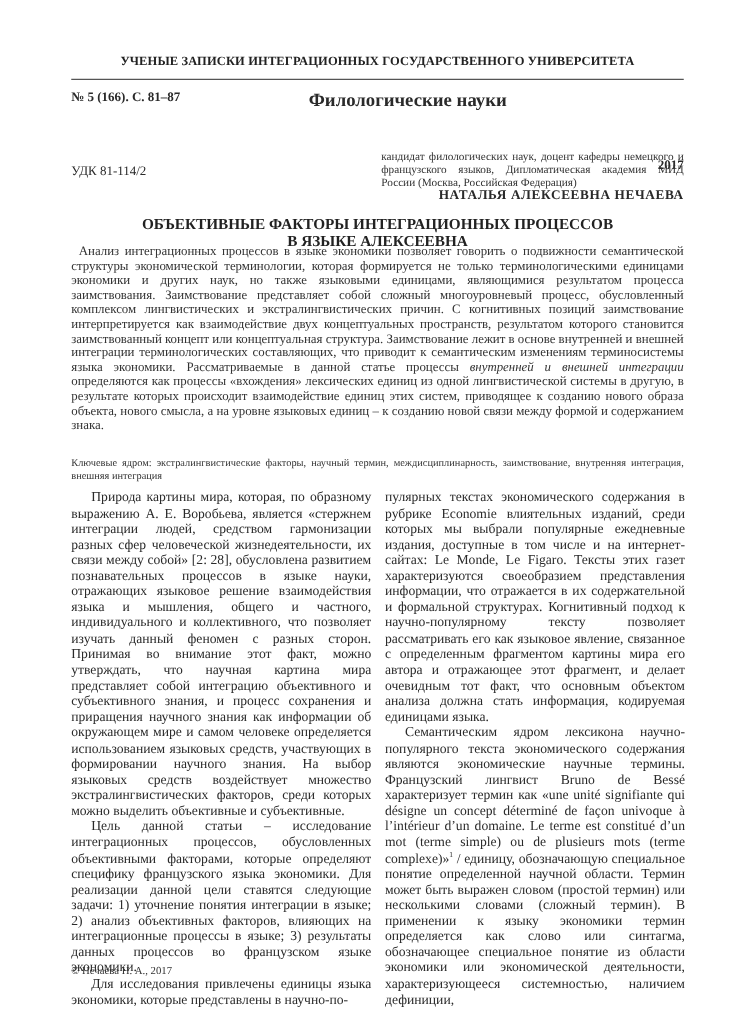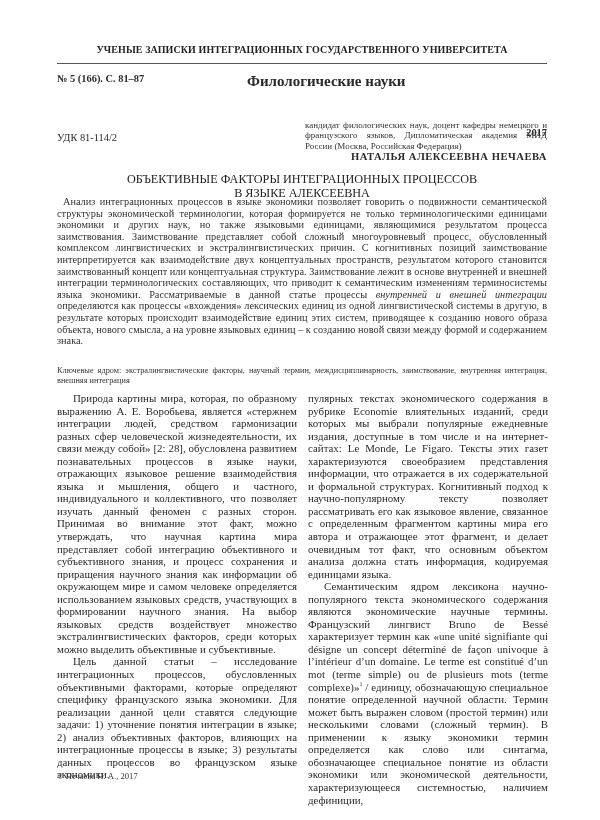--- a/index.html
+++ b/index.html
@@ -21,21 +21,21 @@
     left: 305px; width: 242px; top: 107px; text-align: right;
     font-weight: bold; font-size: 10.6px; letter-spacing: 0.5px; margin-top: 44px;
   }
   .affil {
     left: 305px; width: 242px; top: 120px; font-size: 9px; line-height: 10.4px;
     text-align: justify; color: #333; font-family: Liberation Serif, serif;
   }
   .affil .email { font-style: italic; display: block; }
   .article-title {
     left: 57px; width: 490px; top: 172px; text-align: center;
-    font-weight: normal; font-size: 12.2px; line-height: 14px; color: #222;
+    font-weight: bold; font-size: 12.2px; line-height: 14px; color: #222;
   }
   .abstract {
     left: 57px; width: 490px; top: 196px; font-size: 10.3px; line-height: 11.6px;
     text-align: justify; text-indent: 6px; color: #333; margin: 0;
   }
   .abstract em { font-style: italic; }
   .keywords {
     left: 57px; width: 490px; top: 366px; font-size: 8.3px; line-height: 10px;
     text-align: justify; color: #333;
   }
@@ -70,20 +70,21 @@
   <div>В ЯЗЫКЕ АЛЕКСЕЕВНА</div>
 </div>
 
 <p class="abs abstract"><span>Анализ интеграционных процессов в языке экономики позволяет говорить о подвижности семантической структуры экономической терминологии, которая формируется не только терминологическими единицами экономики и других наук, но также языковыми единицами, являющимися результатом процесса заимствования. Заимствование представляет собой сложный многоуровневый процесс, обусловленный комплексом лингвистических и экстралингвистических причин. С когнитивных позиций заимствование интерпретируется как взаимодействие двух концептуальных пространств, результатом которого становится заимствованный концепт или концептуальная структура. Заимствование лежит в основе внутренней и внешней интеграции терминологических составляющих, что приводит к семантическим изменениям терминосистемы языка экономики. Рассматриваемые в данной статье процессы </span><em>внутренней и внешней интеграции</em><span> определяются как процессы «вхождения» лексических единиц из одной лингвистической системы в другую, в результате которых происходит взаимодействие единиц этих систем, приводящее к созданию нового образа объекта, нового смысла, а на уровне языковых единиц – к созданию новой связи между формой и содержанием знака.</span></p>
 
 <div class="abs keywords"><span>Ключевые ядром:</span><span> экстралингвистические факторы, научный термин, междисциплинарность, заимствование, внутренняя интеграция, внешняя интеграция</span></div>
 
 <div class="abs col col-left">
   <p>Природа картины мира, которая, по образному выражению А. Е. Воробьева, является «стержнем интеграции людей, средством гармонизации разных сфер человеческой жизнедеятельности, их связи между собой» [2: 28], обусловлена развитием познавательных процессов в языке науки, отражающих языковое решение взаимодействия языка и мышления, общего и частного, индивидуального и коллективного, что позволяет изучать данный феномен с разных сторон. Принимая во внимание этот факт, можно утверждать, что научная картина мира представляет собой интеграцию объективного и субъективного знания, и процесс сохранения и приращения научного знания как информации об окружающем мире и самом человеке определяется использованием языковых средств, участвующих в формировании научного знания. На выбор языковых средств воздействует множество экстралингвистических факторов, среди которых можно выделить объективные и субъективные.</p>
   <p>Цель данной статьи – исследование интеграционных процессов, обусловленных объективными факторами, которые определяют специфику французского языка экономики. Для реализации данной цели ставятся следующие задачи: 1) уточнение понятия интеграции в языке; 2) анализ объективных факторов, влияющих на интеграционные процессы в языке; 3) результаты данных процессов во французском языке экономики.</p>
+  <p>Для исследования привлечены единицы языка экономики, которые представлены в научно-по-</p>
 </div>
 
 <div class="abs col col-right">
   <p class="cont">пулярных текстах экономического содержания в рубрике Economie влиятельных изданий, среди которых мы выбрали популярные ежедневные издания, доступные в том числе и на интернет-сайтах: Le Monde, Le Figaro. Тексты этих газет характеризуются своеобразием представления информации, что отражается в их содержательной и формальной структурах. Когнитивный подход к научно-популярному тексту позволяет рассматривать его как языковое явление, связанное с определенным фрагментом картины мира его автора и отражающее этот фрагмент, и делает очевидным тот факт, что основным объектом анализа должна стать информация, кодируемая единицами языка.</p>
   <p><span>Семантическим ядром лексикона научно-популярного текста экономического содержания являются экономические научные термины. Французский лингвист Bruno de Bessé характеризует термин как «une unité signifiante qui désigne un concept déterminé de façon univoque à l’intérieur d’un domaine. Le terme est constitué d’un mot (terme simple) ou de plusieurs mots (terme complexe)»</span><sup>1</sup><span> / единицу, обозначающую специальное понятие определенной научной области. Термин может быть выражен словом (простой термин) или несколькими словами (сложный термин). В применении к языку экономики термин определяется как слово или синтагма, обозначающее специальное понятие из области экономики или экономической деятельности, характеризующееся системностью, наличием дефиниции,</span></p>
 </div>
 
 <div class="abs copyright">© Нечаева Н. А., 2017</div>
 
 </body></html>

